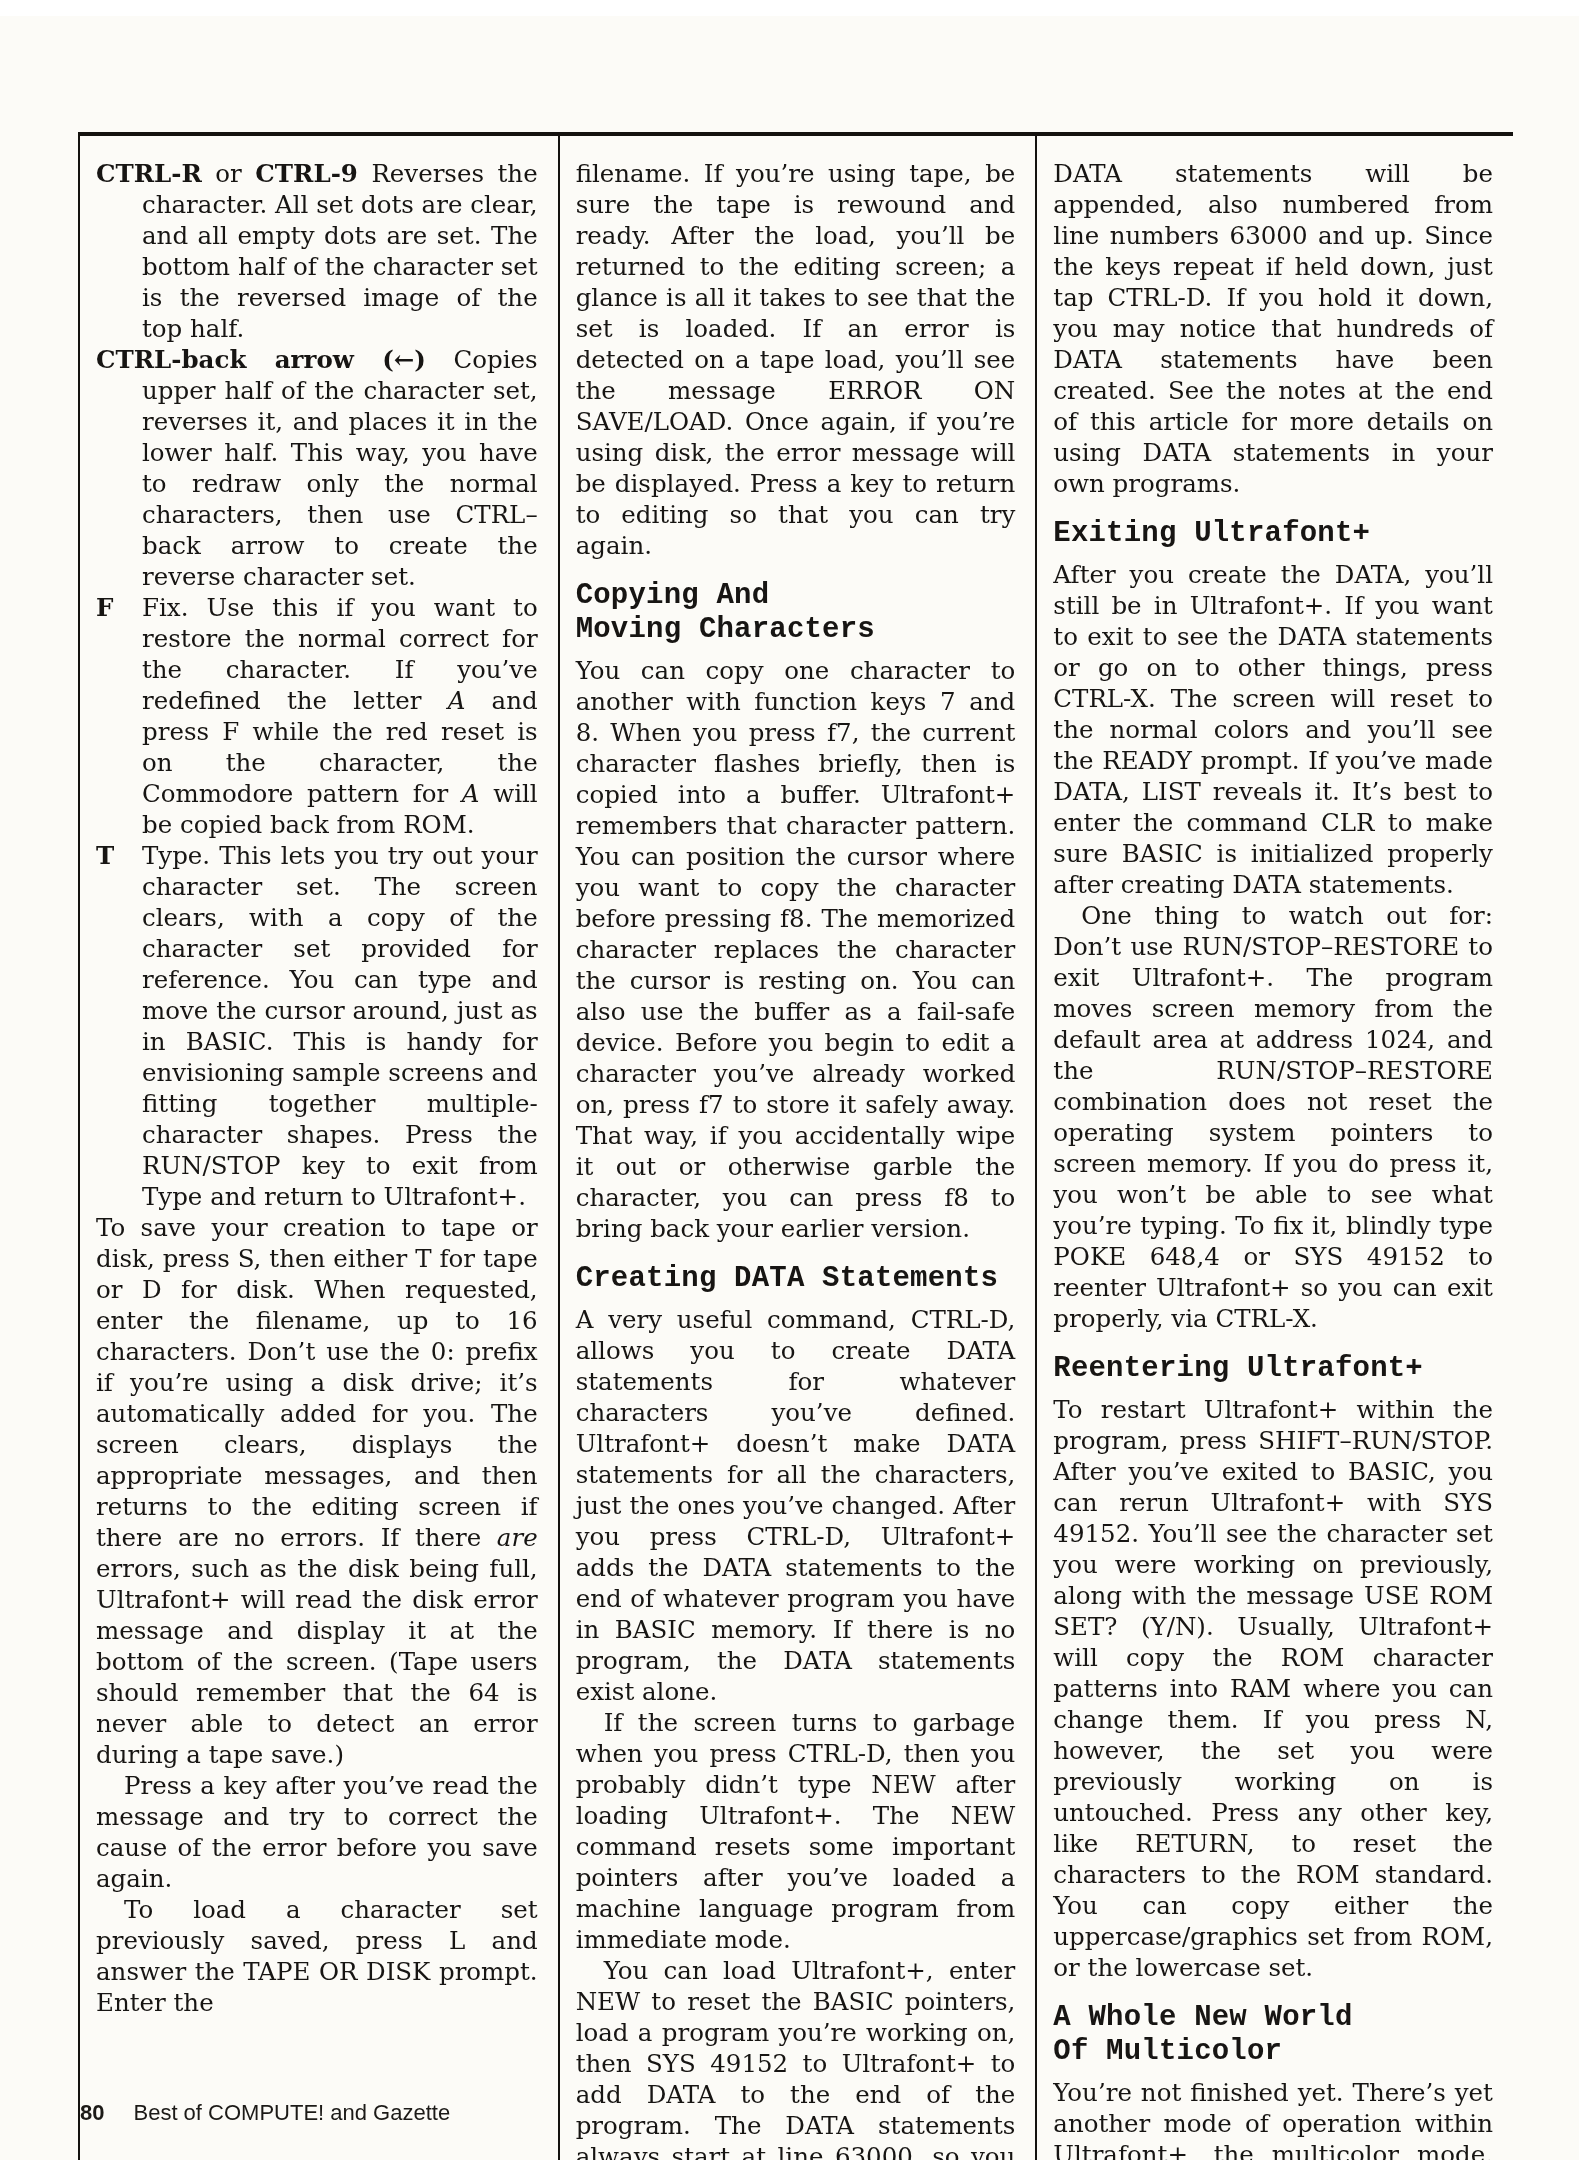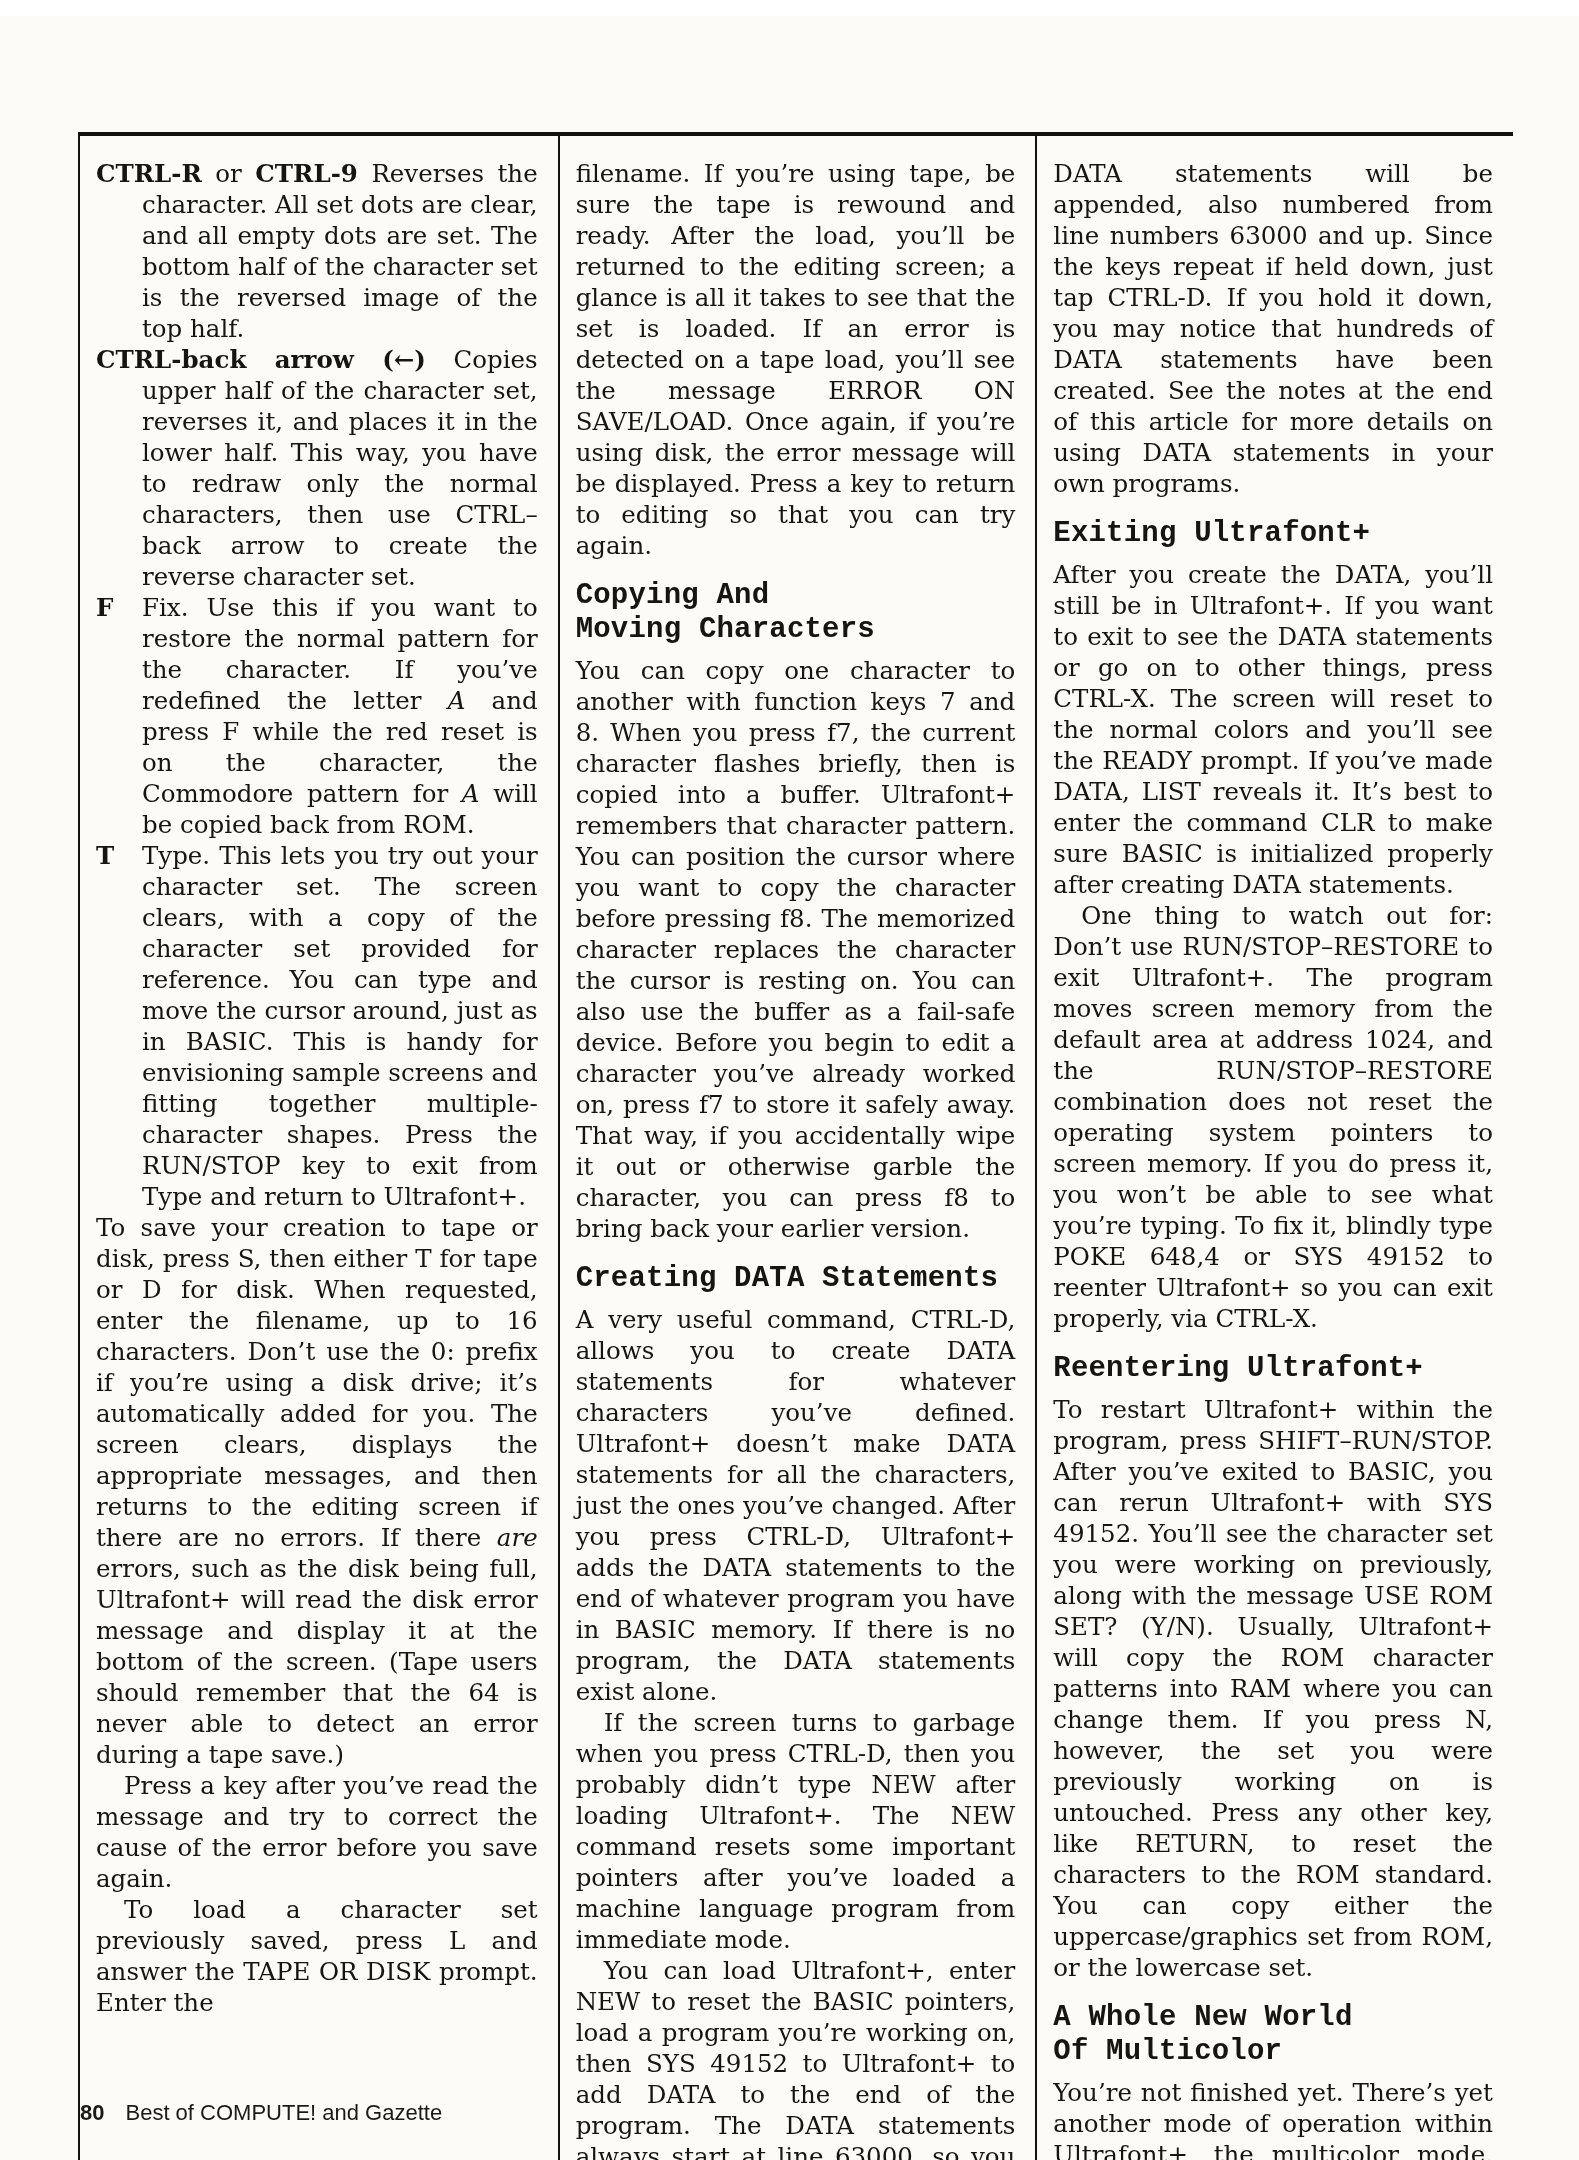--- a/index.html
+++ b/index.html
@@ -58,35 +58,35 @@
   .heading .hline { display: block; }
 
   .footer {
     position: absolute;
     left: 80px;
     bottom: 50px;
     font-family: "Liberation Sans", sans-serif;
     font-size: 22px;
     color: #1c1a17;
     display: flex;
-    gap: 21px;
+    gap: 29px;
     align-items: baseline;
   }
   .folio { font-weight: bold; }
 </style>
 </head>
 <body>
 
 <div class="page">
   <div class="frame">
     <div class="columns">
         <div class="col">
           <p class="def"><span class="term"><span class="bd">CTRL-R</span><span> or </span><span class="bd">CTRL-9</span><span> </span></span><span>Reverses the character. All set dots are clear, and all empty dots are set. The bottom half of the character set is the reversed image of the top half.</span></p>
           <p class="def"><span class="term"><span class="bd">CTRL-back arrow (←)</span><span> </span></span><span>Copies upper half of the character set, reverses it, and places it in the lower half. This way, you have to redraw only the normal characters, then use CTRL–back arrow to create the reverse character set.</span></p>
-          <p class="def"><span class="term term-fixed"><span class="bd">F</span></span><span>Fix. Use this if you want to restore the normal pattern for the character. If you’ve redefined the letter </span><span class="it">A</span><span> and press F while the red reset is on the character, the Commodore pattern for </span><span class="it">A</span><span> will be copied back from ROM.</span></p>
+          <p class="def"><span class="term term-fixed"><span class="bd">F</span></span><span>Fix. Use this if you want to restore the normal correct for the character. If you’ve redefined the letter </span><span class="it">A</span><span> and press F while the red reset is on the character, the Commodore pattern for </span><span class="it">A</span><span> will be copied back from ROM.</span></p>
           <p class="def"><span class="term term-fixed"><span class="bd">T</span></span><span>Type. This lets you try out your character set. The screen clears, with a copy of the character set provided for reference. You can type and move the cursor around, just as in BASIC. This is handy for envisioning sample screens and fitting together multiple-character shapes. Press the RUN/STOP key to exit from Type and return to Ultrafont+.</span></p>
           <p class="para"><span>To save your creation to tape or disk, press S, then either T for tape or D for disk. When requested, enter the filename, up to 16 characters. Don’t use the 0: prefix if you’re using a disk drive; it’s automatically added for you. The screen clears, displays the appropriate messages, and then returns to the editing screen if there are no errors. If there </span><span class="it">are</span><span> errors, such as the disk being full, Ultrafont+ will read the disk error message and display it at the bottom of the screen. (Tape users should remember that the 64 is never able to detect an error during a tape save.)</span></p>
           <p class="para indent"><span>Press a key after you’ve read the message and try to correct the cause of the error before you save again.</span></p>
           <p class="para indent"><span>To load a character set previously saved, press L and answer the TAPE OR DISK prompt. Enter the</span></p>
         </div>
         <div class="col">
           <p class="para"><span>filename. If you’re using tape, be sure the tape is rewound and ready. After the load, you’ll be returned to the editing screen; a glance is all it takes to see that the set is loaded. If an error is detected on a tape load, you’ll see the message ERROR ON SAVE/LOAD. Once again, if you’re using disk, the error message will be displayed. Press a key to return to editing so that you can try again.</span></p>
           <h2 class="heading">
             <span class="hline">Copying And</span>
             <span class="hline">Moving Characters</span>

